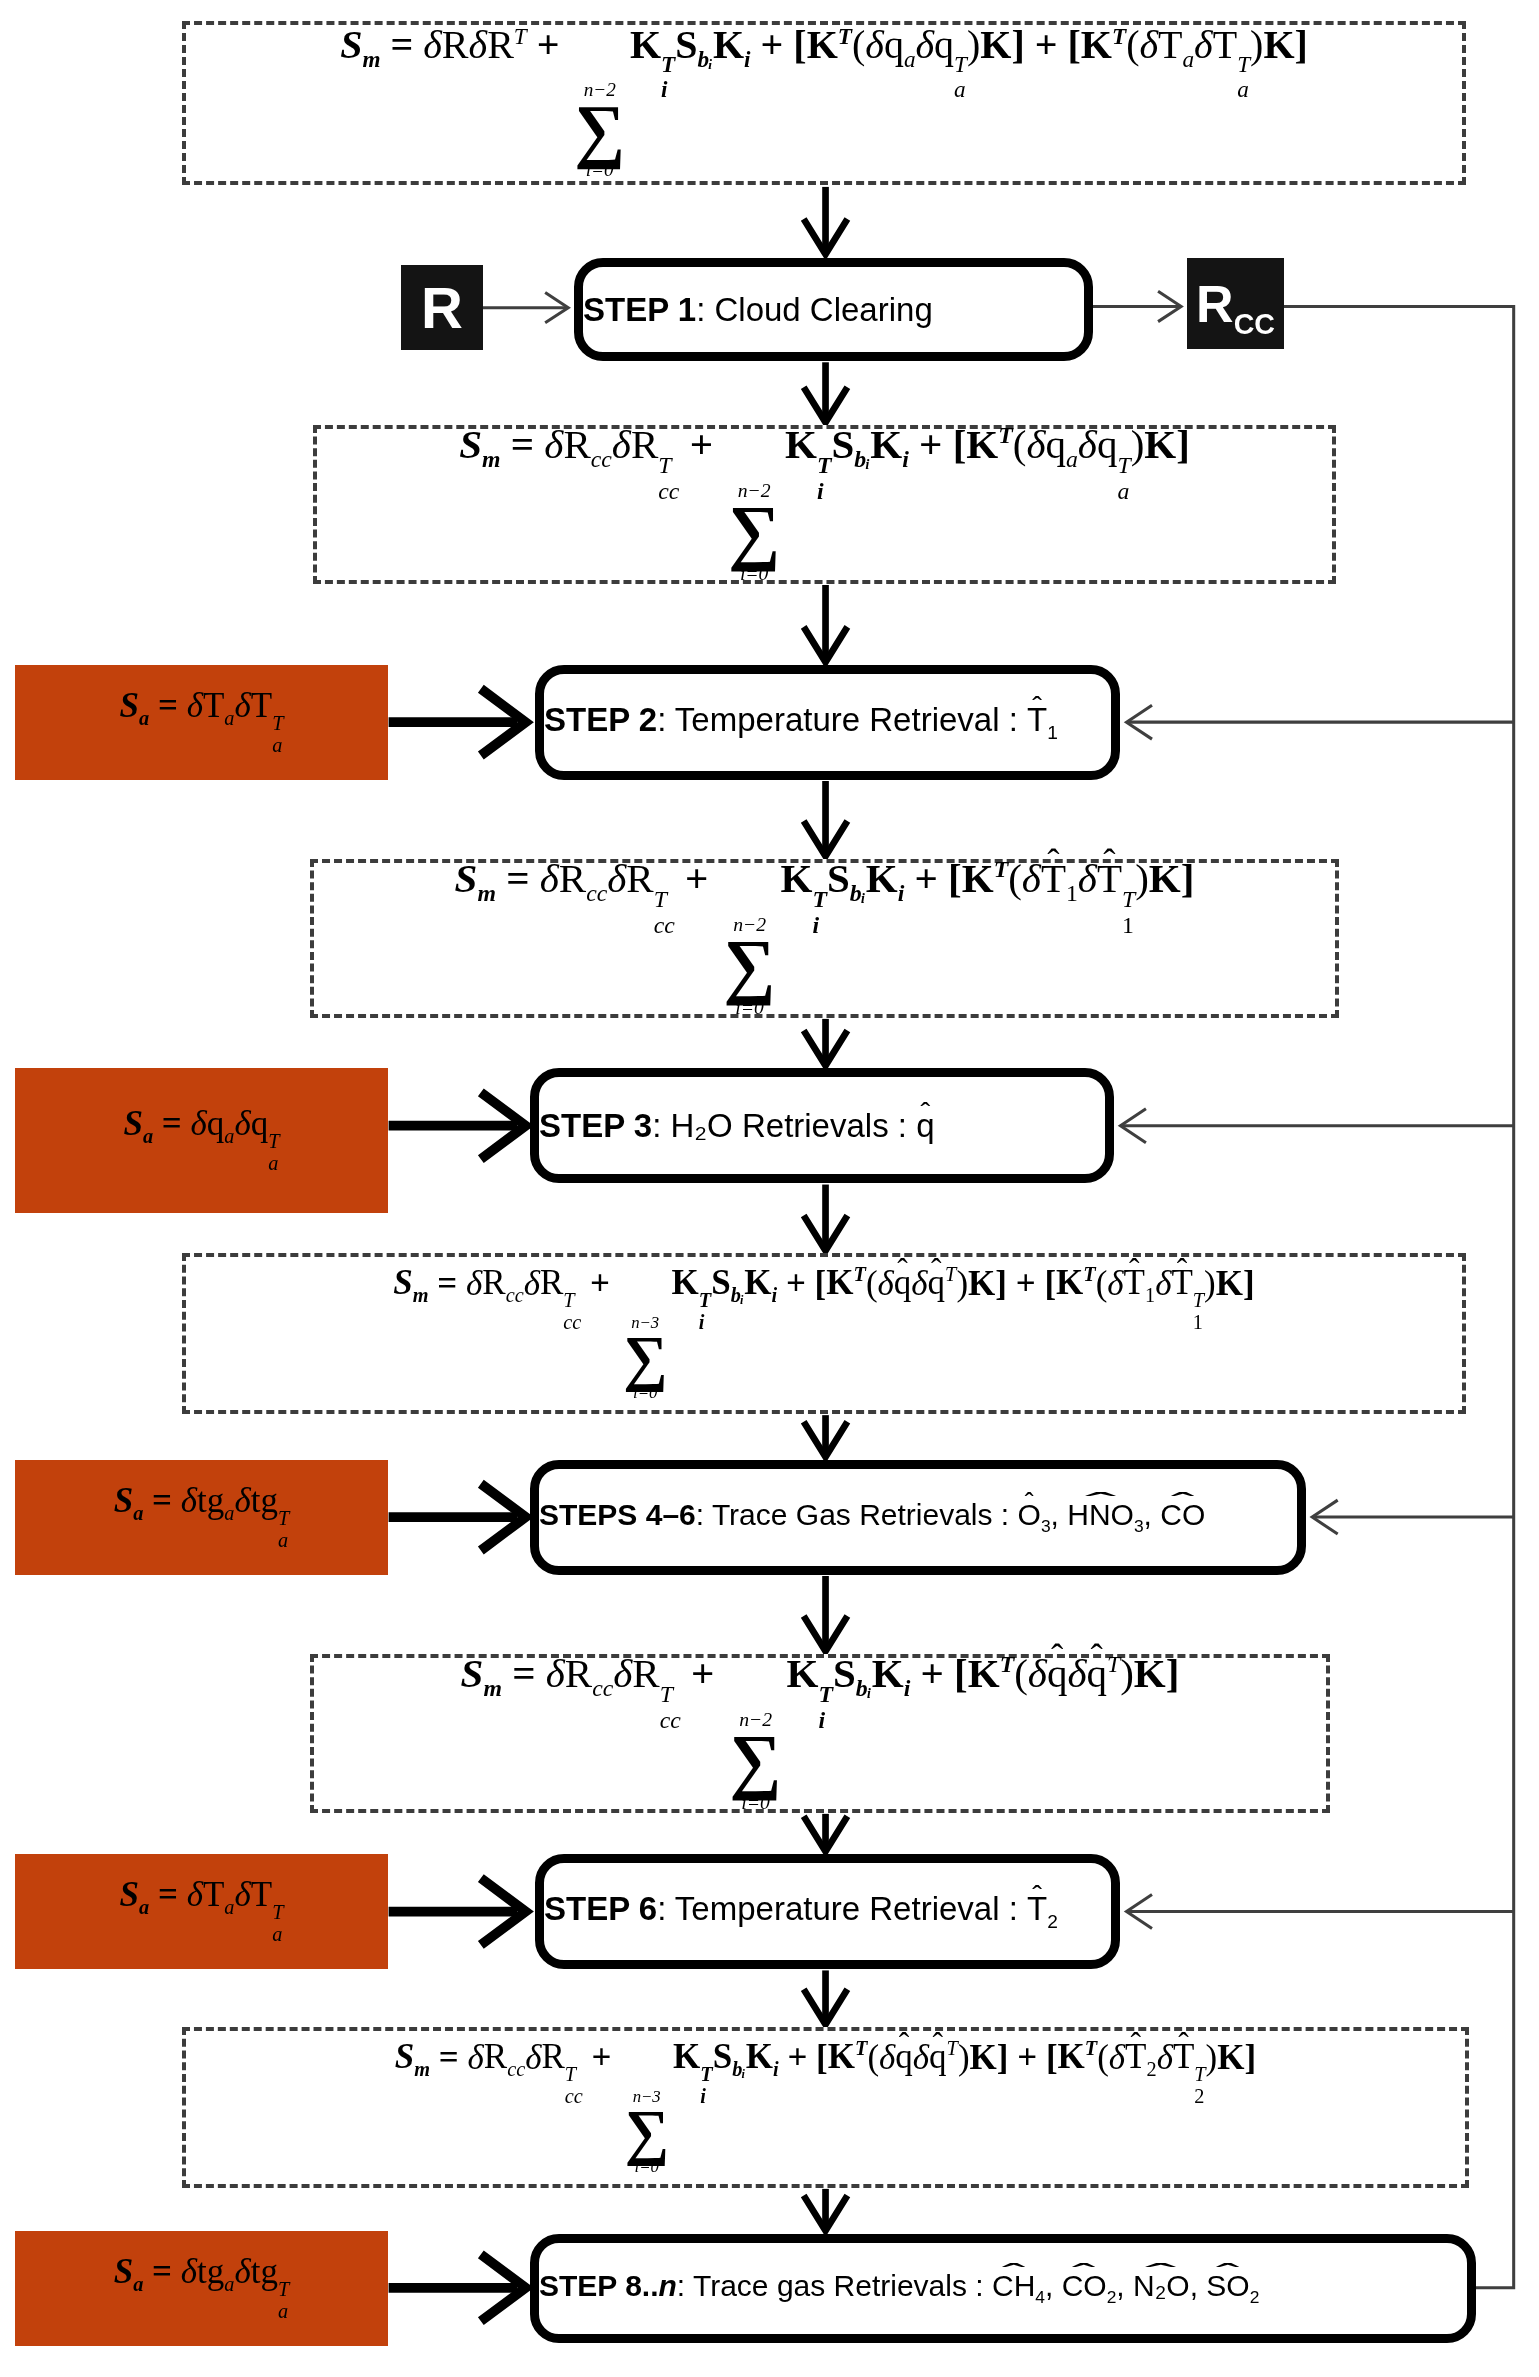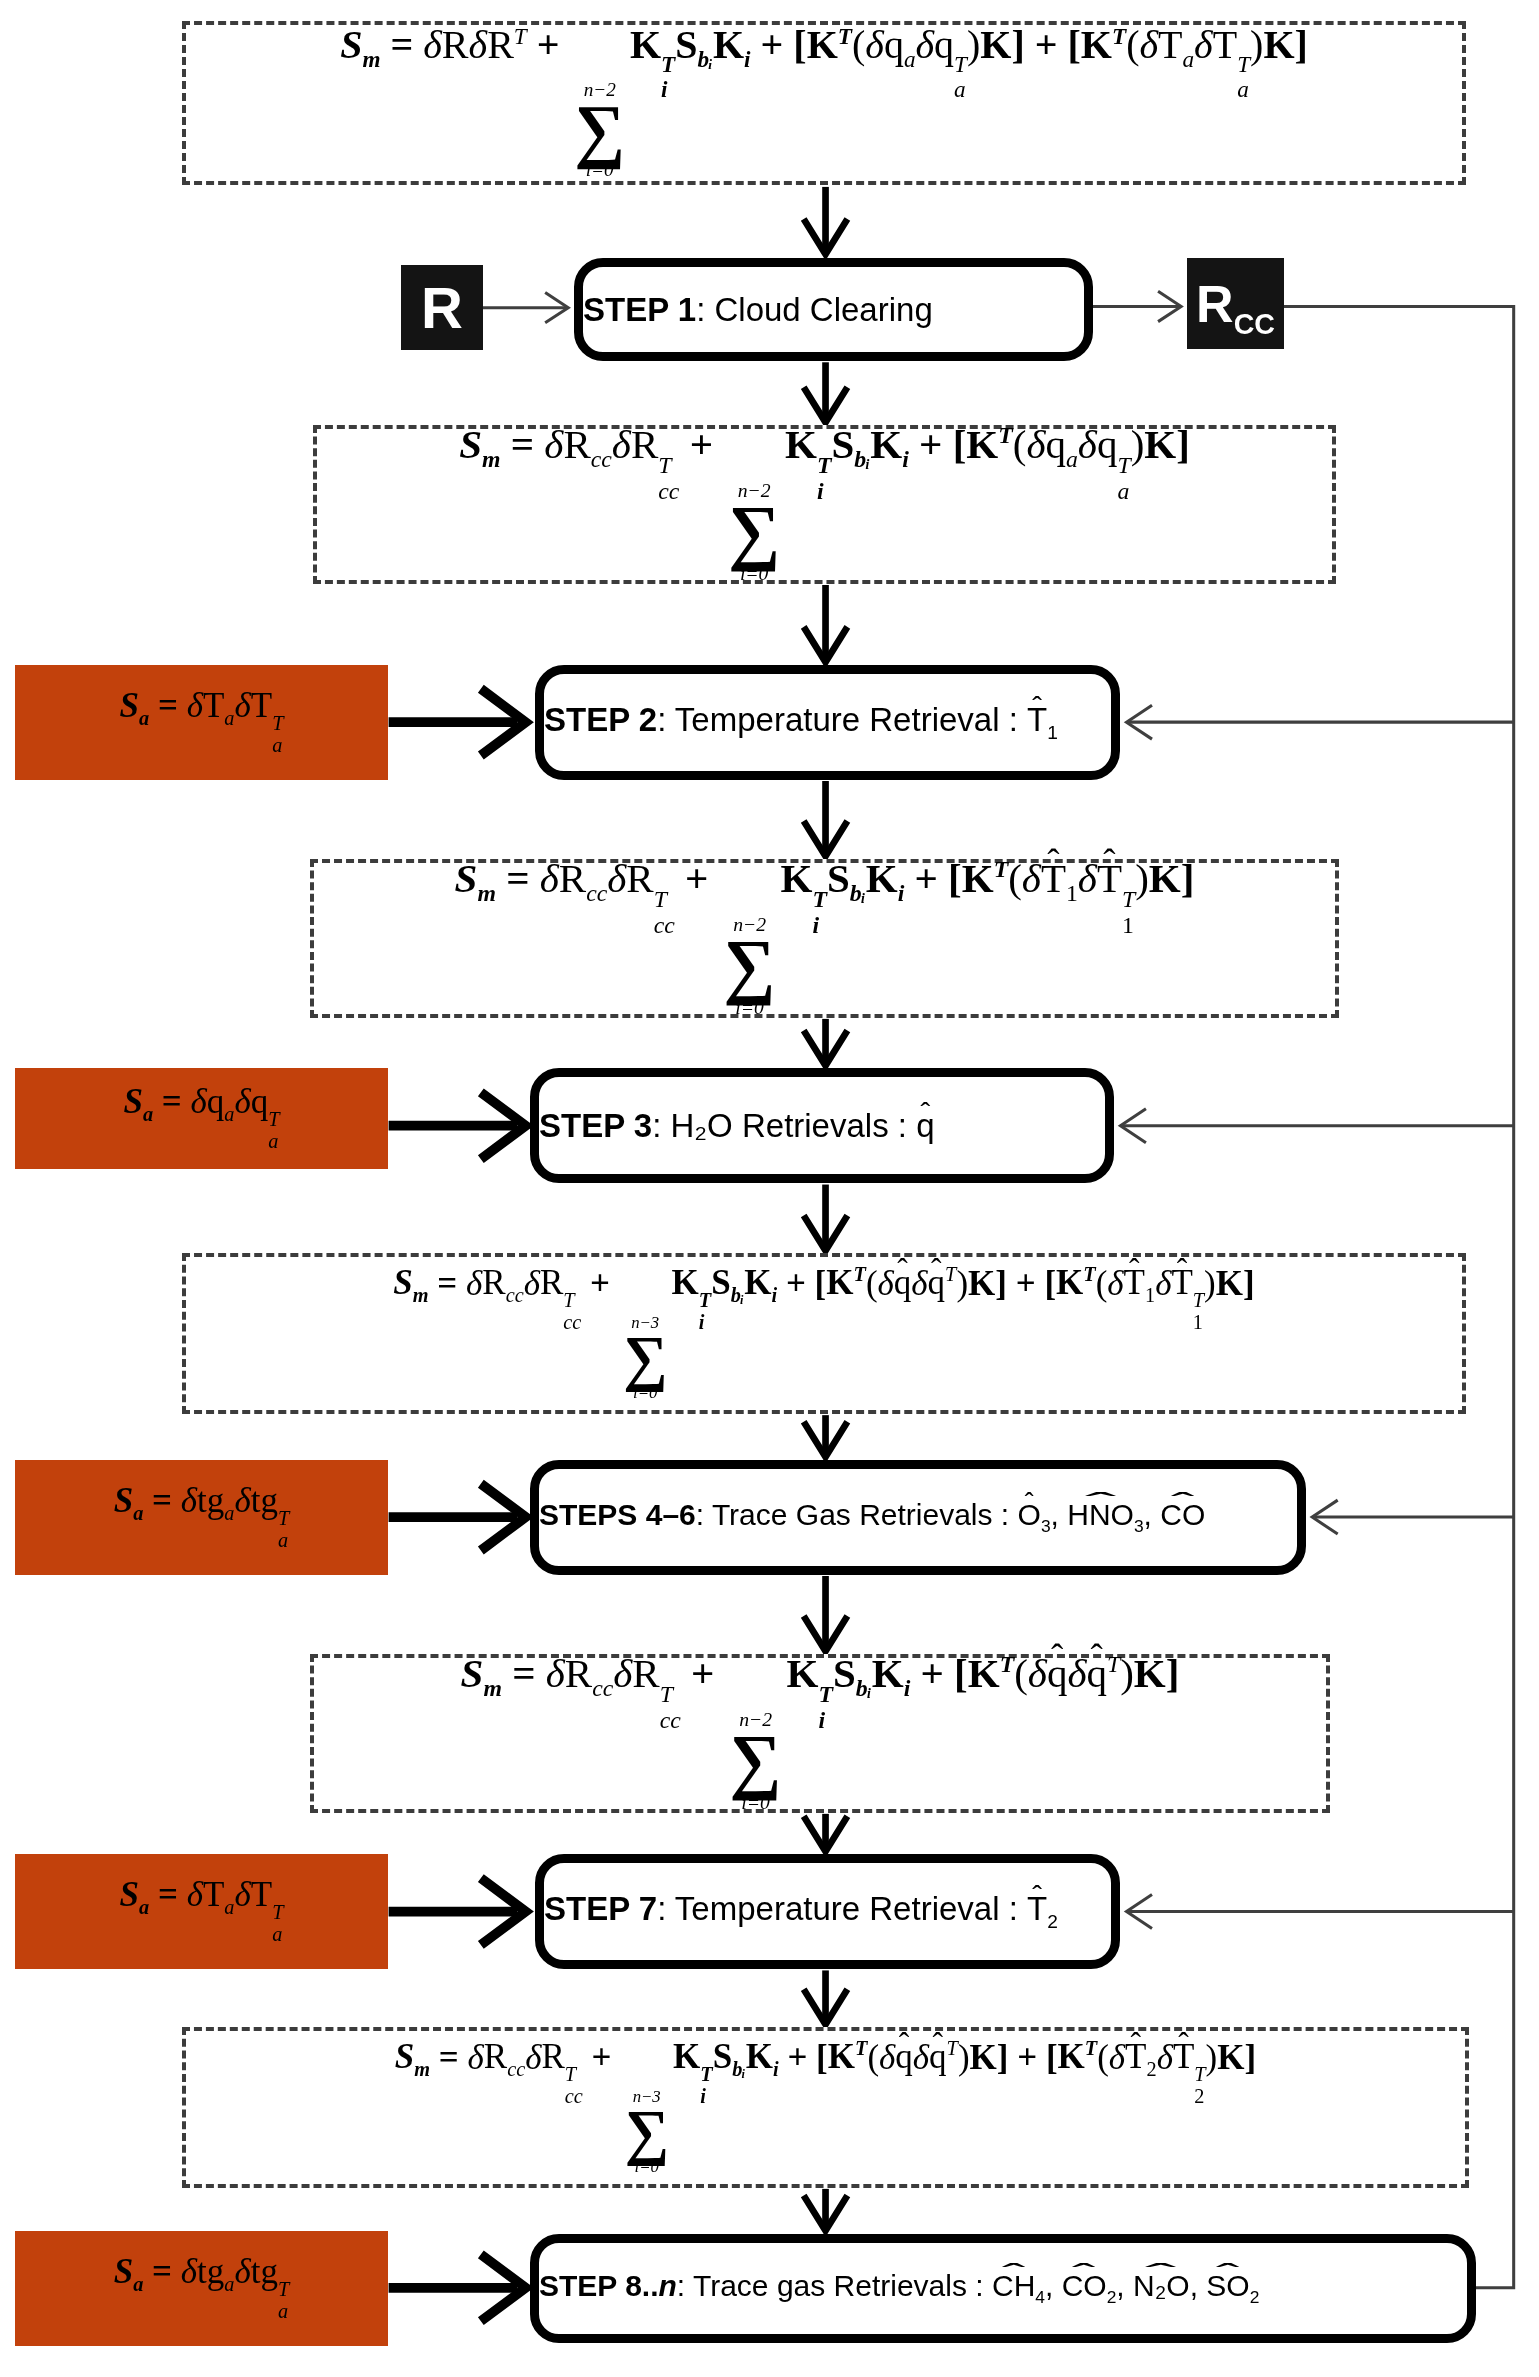--- a/index.html
+++ b/index.html
@@ -163,21 +163,21 @@
             <span>i</span>
           </span></span><span class="tk b"><span>S</span><sub>bᵢ</sub></span><span class="tk b"><span>K</span><sub>i</sub></span><span class="tk b"> + [</span><span class="tk b"><span>K</span><sup>T</sup></span><span class="tk">(</span><span class="tk it">δ</span><span class="tk"><span class="hw"><span class="hm" style="transform: translateX(-50%) scaleX(1);">ˆ</span><span>T</span></span><sub class="up">1</sub></span><span class="tk it">δ</span><span class="tk"><span class="hw"><span class="hm" style="transform: translateX(-50%) scaleX(1);">ˆ</span><span>T</span></span><span class="stk">
             <span>T</span>
             <span class="up">1</span>
           </span></span><span class="tk">)</span><span class="tk b">K</span><span class="tk b">]</span></span>
   </div>
 
   <div class="step" style="left:530px;top:1068px;width:584px;height:115px;font-size:33px;">
     <span class="formula sans"><span class="tk b">STEP 3</span><span class="tk">: H₂O Retrievals : </span><span class="tk"><span class="hw"><span class="hm" style="transform: translateX(-50%) scaleX(1);">ˆ</span><span>q</span></span></span></span>
   </div>
-  <div class="sidebox" style="left:15px;top:1068px;width:373px;height:101px;font-size:35px;">
+  <div class="sidebox" style="left:15px;top:1068px;width:373px;height:145px;font-size:35px;">
     <span class="formula"><span class="tk b it"><span>S</span><sub>a</sub></span><span class="tk b"> = </span><span class="tk it">δ</span><span class="tk"><span>q</span><sub>a</sub></span><span class="tk it">δ</span><span class="tk"><span>q</span><span class="stk">
             <span>T</span>
             <span>a</span>
           </span></span></span>
   </div>
 
   <div class="fbox" style="left:182px;top:1253px;width:1284px;height:161px;font-size:35px;">
     <span class="formula"><span class="tk b it"><span>S</span><sub>m</sub></span><span class="tk b"> = </span><span class="tk it">δ</span><span class="tk"><span>R</span><sub>cc</sub></span><span class="tk it">δ</span><span class="tk"><span>R</span><span class="stk">
             <span>T</span>
             <span>cc</span>
@@ -212,21 +212,21 @@
           <span class="lm">n−2</span>
           <span class="sg">∑</span>
           <span class="lm">i=0</span>
         </span><span class="tk b"><span>K</span><span class="stk">
             <span>T</span>
             <span>i</span>
           </span></span><span class="tk b"><span>S</span><sub>bᵢ</sub></span><span class="tk b"><span>K</span><sub>i</sub></span><span class="tk b"> + [</span><span class="tk b"><span>K</span><sup>T</sup></span><span class="tk">(</span><span class="tk it">δ</span><span class="tk"><span class="hw"><span class="hm" style="transform: translateX(-50%) scaleX(1);">ˆ</span><span>q</span></span></span><span class="tk it">δ</span><span class="tk"><span class="hw"><span class="hm" style="transform: translateX(-50%) scaleX(1);">ˆ</span><span>q</span></span><sup>T</sup></span><span class="tk">)</span><span class="tk b">K</span><span class="tk b">]</span></span>
   </div>
 
   <div class="step" style="left:535px;top:1854px;width:585px;height:115px;font-size:33px;">
-    <span class="formula sans"><span class="tk b">STEP 7</span><span class="tk">: Temperature Retrieval : </span><span class="tk"><span class="hw"><span class="hm" style="transform: translateX(-50%) scaleX(1);">ˆ</span><span>T</span></span><sub class="up">2</sub></span></span>
+    <span class="formula sans"><span class="tk b">STEP 6</span><span class="tk">: Temperature Retrieval : </span><span class="tk"><span class="hw"><span class="hm" style="transform: translateX(-50%) scaleX(1);">ˆ</span><span>T</span></span><sub class="up">2</sub></span></span>
   </div>
   <div class="sidebox" style="left:15px;top:1854px;width:373px;height:115px;font-size:35px;">
     <span class="formula"><span class="tk b it"><span>S</span><sub>a</sub></span><span class="tk b"> = </span><span class="tk it">δ</span><span class="tk"><span>T</span><sub>a</sub></span><span class="tk it">δ</span><span class="tk"><span>T</span><span class="stk">
             <span>T</span>
             <span>a</span>
           </span></span></span>
   </div>
 
   <div class="fbox" style="left:182px;top:2027px;width:1287px;height:161px;font-size:35px;">
     <span class="formula"><span class="tk b it"><span>S</span><sub>m</sub></span><span class="tk b"> = </span><span class="tk it">δ</span><span class="tk"><span>R</span><sub>cc</sub></span><span class="tk it">δ</span><span class="tk"><span>R</span><span class="stk">

